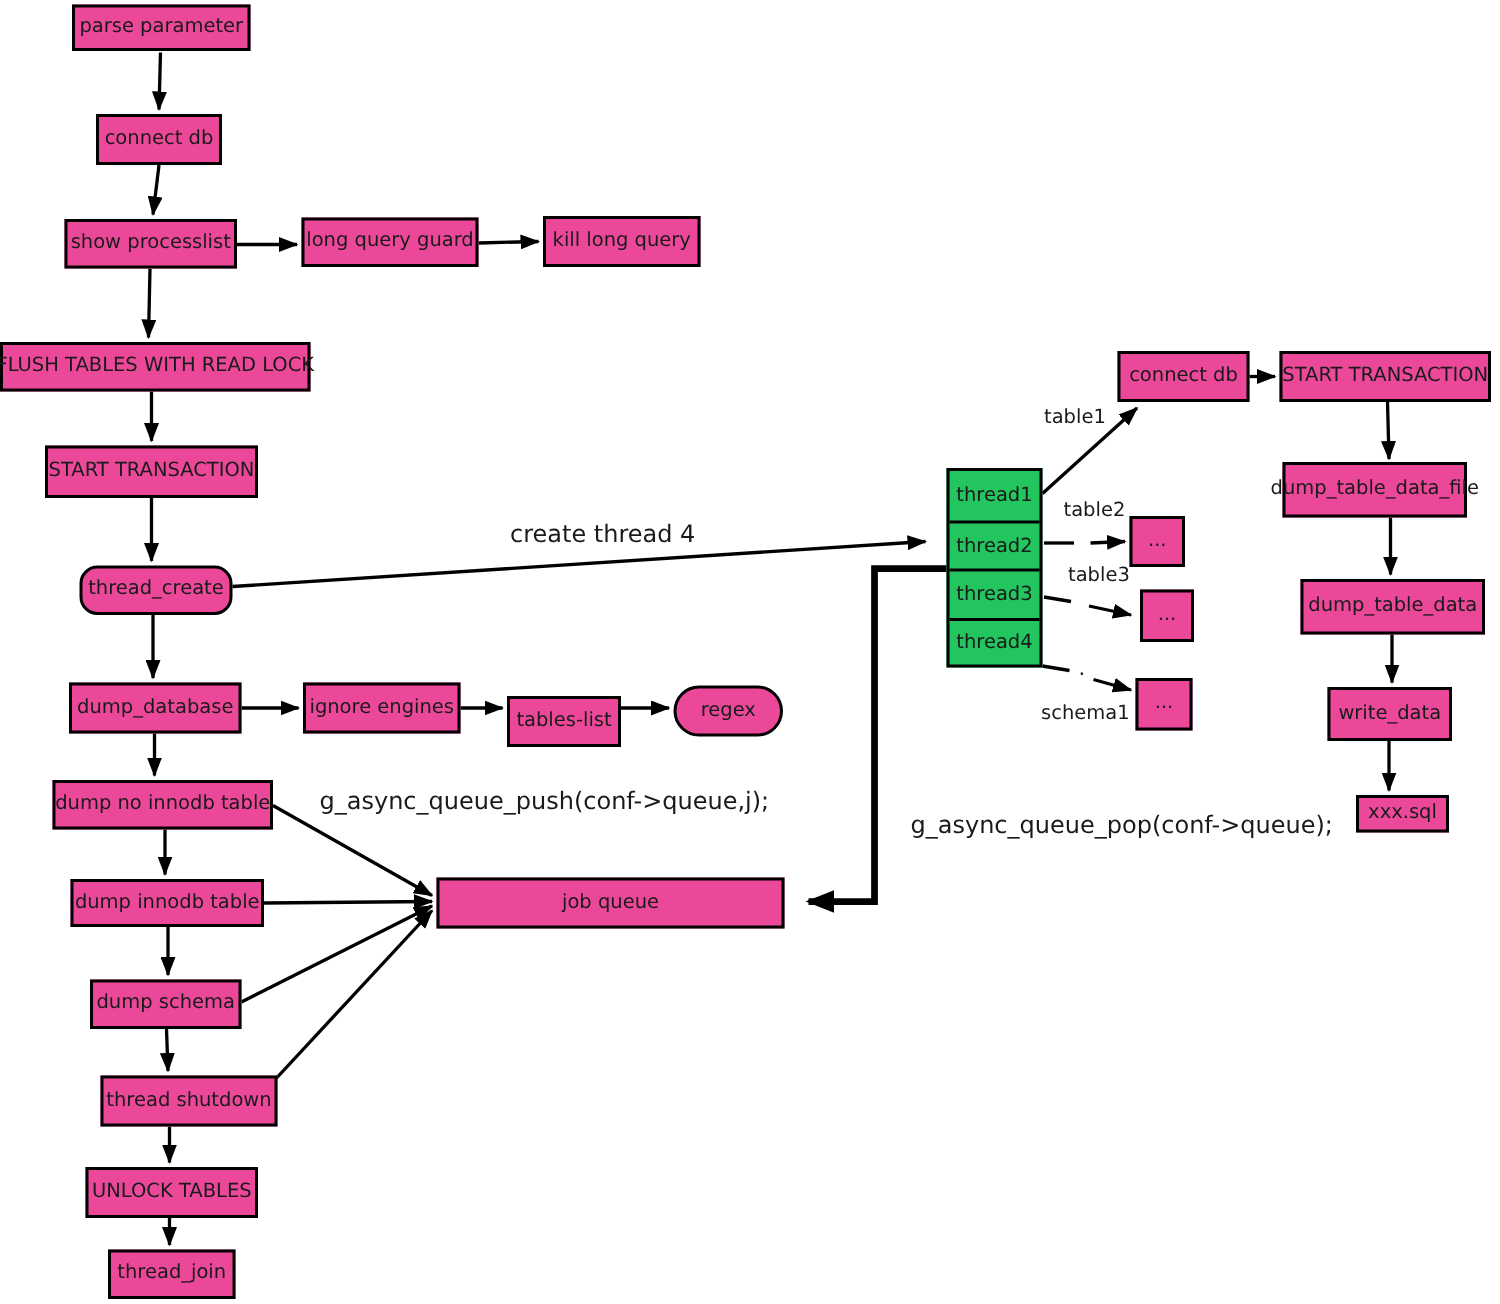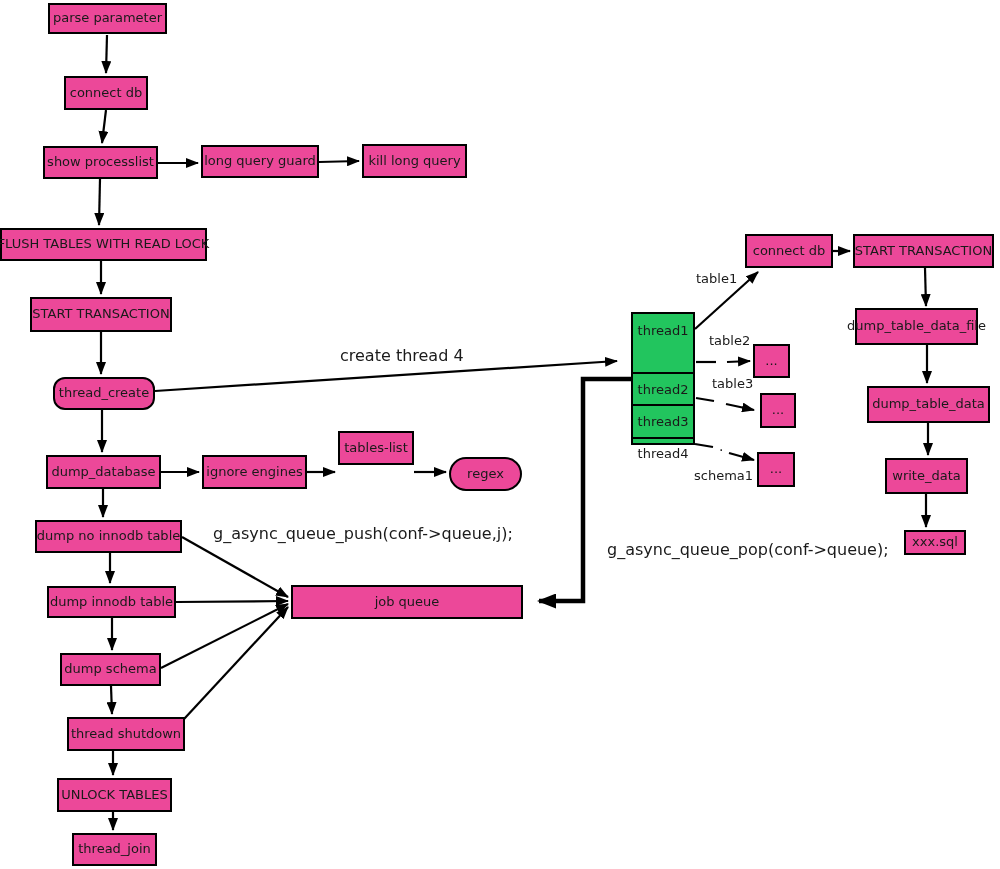--- a/index.html
+++ b/index.html
@@ -131,21 +131,21 @@
       </div>
       <div class="node" style="left: 53px; top: 377px; width: 102px; height: 33px; border-radius: 12px;">
         <span>thread_create</span>
       </div>
       <div class="node" style="left: 46px; top: 455px; width: 115px; height: 34px;">
         <span>dump_database</span>
       </div>
       <div class="node" style="left: 202px; top: 455px; width: 105px; height: 34px;">
         <span>ignore engines</span>
       </div>
-      <div class="node" style="left: 338px; top: 431px; width: 76px; height: 34px;">
+      <div class="node" style="left: 338px; top: 464px; width: 76px; height: 34px;">
         <span>tables-list</span>
       </div>
       <div class="node" style="left: 449px; top: 457px; width: 73px; height: 34px; border-radius: 17px;">
         <span>regex</span>
       </div>
       <div class="node" style="left: 35px; top: 520px; width: 147px; height: 33px;">
         <span>dump no innodb table</span>
       </div>
       <div class="node" style="left: 47px; top: 586px; width: 129px; height: 32px;">
         <span>dump innodb table</span>
@@ -191,21 +191,21 @@
       </div>
       <div class="node" style="left: 757px; top: 452px; width: 38px; height: 35px;">
         <span>...</span>
       </div>
     </div>
   <div id="stack-layer">
       <div class="stack" style="left: 631px; top: 312px; width: 64px; height: 133px;">
         <div class="stack-cell" style="height: 33px;">
           <span>thread1</span>
         </div>
-        <div class="stack-cell" style="height: 32px; margin-top: 25px;">
+        <div class="stack-cell" style="height: 32px;">
           <span>thread2</span>
         </div>
         <div class="stack-cell" style="height: 33px;">
           <span>thread3</span>
         </div>
         <div class="stack-cell" style="height: 31px;">
           <span>thread4</span>
         </div>
       </div>
     </div>

